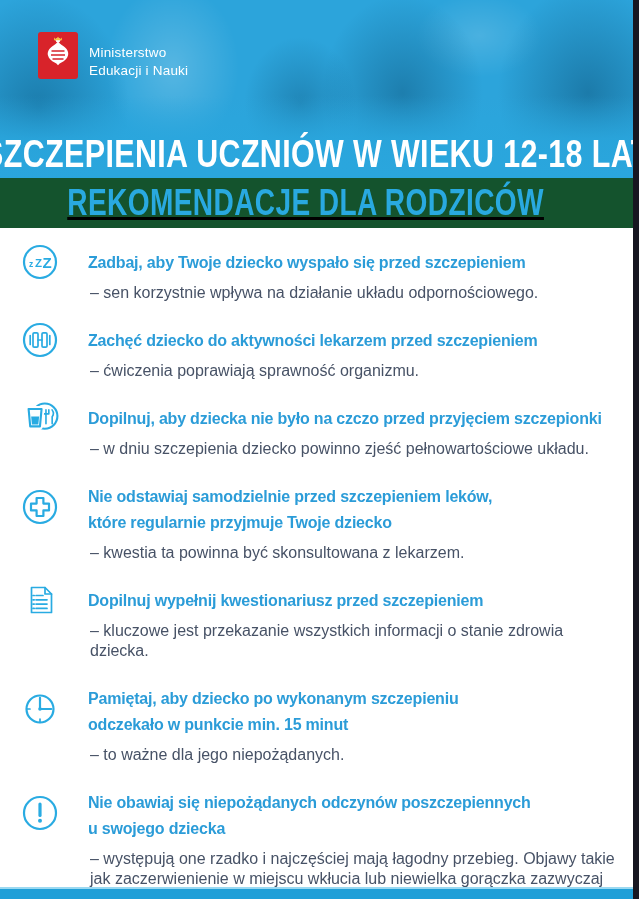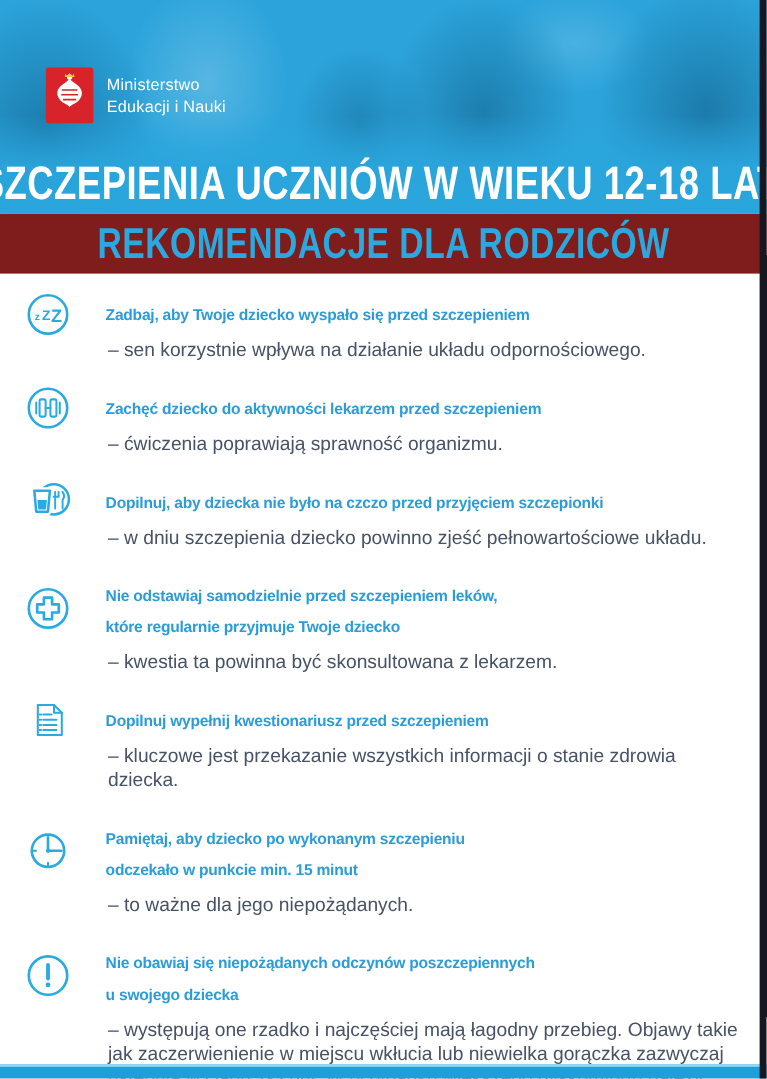--- a/index.html
+++ b/index.html
@@ -11,41 +11,41 @@
   .hero::before{content:"";position:absolute;inset:0;
     background-image:
       linear-gradient(to top, #2AA6DD 0%, rgba(42,166,221,.88) 22%, rgba(42,166,221,0) 46%),
       radial-gradient(ellipse 130px 160px at 6% 60%,  rgba(14,92,134,.55), rgba(14,92,134,0) 70%),
       radial-gradient(ellipse 95px 120px at 27% 38%,  rgba(255,255,255,.20), rgba(255,255,255,0) 70%),
       radial-gradient(ellipse 80px 95px  at 47% 58%,  rgba(13,85,125,.38), rgba(13,85,125,0) 70%),
       radial-gradient(ellipse 115px 140px at 63% 52%, rgba(13,85,125,.48), rgba(13,85,125,0) 70%),
       radial-gradient(ellipse 125px 150px at 92% 52%, rgba(13,85,125,.52), rgba(13,85,125,0) 72%),
       radial-gradient(ellipse 90px 60px  at 75% 20%,  rgba(255,255,255,.14), rgba(255,255,255,0) 70%);
   }
-  .logo{position:absolute;top:32px;left:38px;display:flex;align-items:center;gap:11px;z-index:3;margin-top:24px;}
+  .logo{position:absolute;top:32px;left:38px;display:flex;align-items:flex-end;gap:11px;z-index:3;}
   .logo-shield{width:40px;height:47px;flex:none;}
   .logo-text{color:#fff;font-size:13.5px;line-height:1.28;letter-spacing:.2px;}
 
   .hero-title-wrap{position:absolute;left:0;right:6px;bottom:2px;display:flex;justify-content:center;z-index:3;}
   .hero-title{margin:0;color:#fff;font-size:39px;font-weight:700;white-space:nowrap;
               transform:scaleX(.78);transform-origin:50% 50%;letter-spacing:.5px;}
 
-  .subtitle-row{height:50px;display:flex;justify-content:center;align-items:center;background:#7f1d1d;}
+  .subtitle-row{height:50px;display:flex;justify-content:flex-start;align-items:center;background:#14532d;text-decoration:underline;}
   .subtitle{margin:0;color:#29A9E0;font-size:36px;font-weight:700;white-space:nowrap;
             transform:scaleX(.78);transform-origin:50% 50%;letter-spacing:.5px;}
 
   
   main{padding:22px 16px 0 20px;}
   .item{display:flex;align-items:flex-start;margin-bottom:25px;}
   .item:last-child{margin-bottom:0;}
   .icon-col{width:68px;flex:none;margin-top:-8px;}
   .item.double .icon-col{margin-top:3px;}
   .ic{width:42px;height:40px;display:block;}
   .txt{flex:1;}
-  .txt h3{margin:0;color:#2B9CD8;font-size:13px;line-height:26px;font-weight:700;
+  .txt h3{margin:0;color:#2B9CD8;font-size:16px;line-height:26px;font-weight:700;
           letter-spacing:-.2px;white-space:pre-line;}
   .txt p{margin:7px 0 0 2px;color:#475266;font-size:16px;line-height:20px;max-width:538px;}
 
   
   .footer-bar{position:absolute;left:0;right:0;bottom:0;height:12px;background:#1F9FD8;
               border-top:2px solid #9BD9F1;box-sizing:border-box;}
   .right-edge{position:absolute;top:0;right:0;width:6px;height:100%;background:#171721;z-index:50;}
 
   svg .stroke{stroke:#29ABE2;fill:none;stroke-width:2.2;stroke-linecap:round;stroke-linejoin:round;}
   svg .thin{stroke:#29ABE2;fill:none;stroke-width:1.7;stroke-linecap:round;stroke-linejoin:round;}

